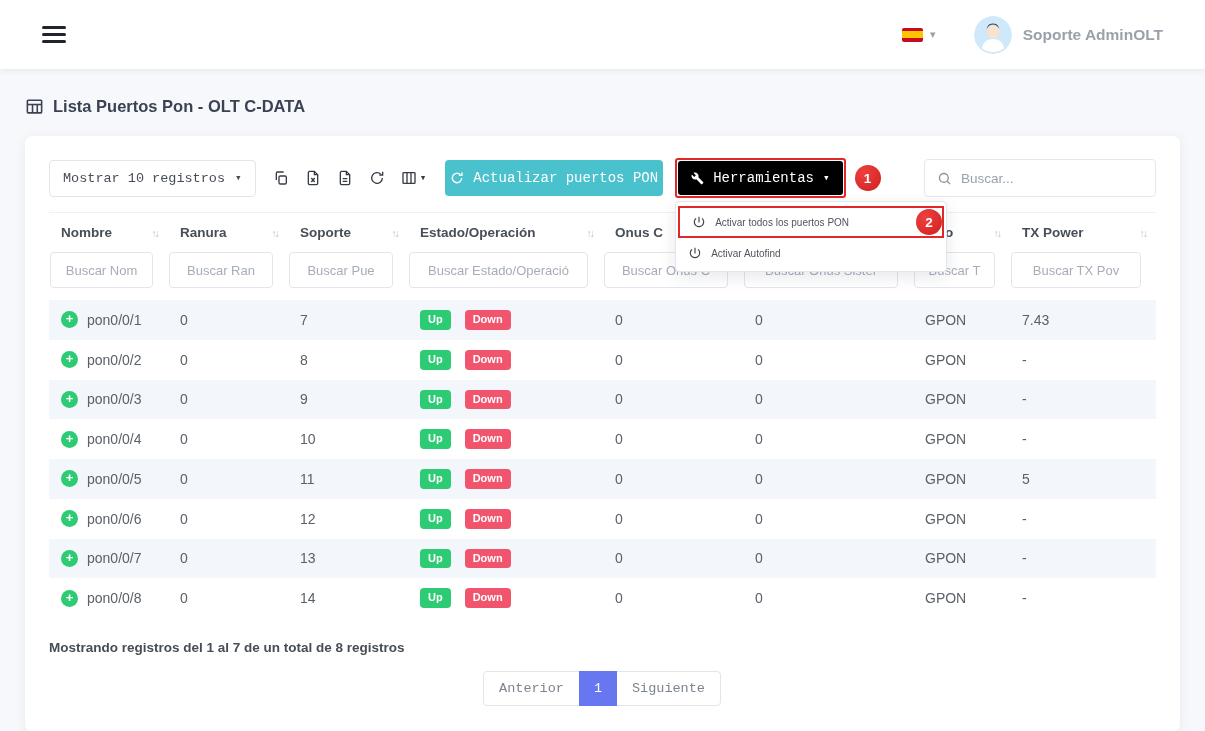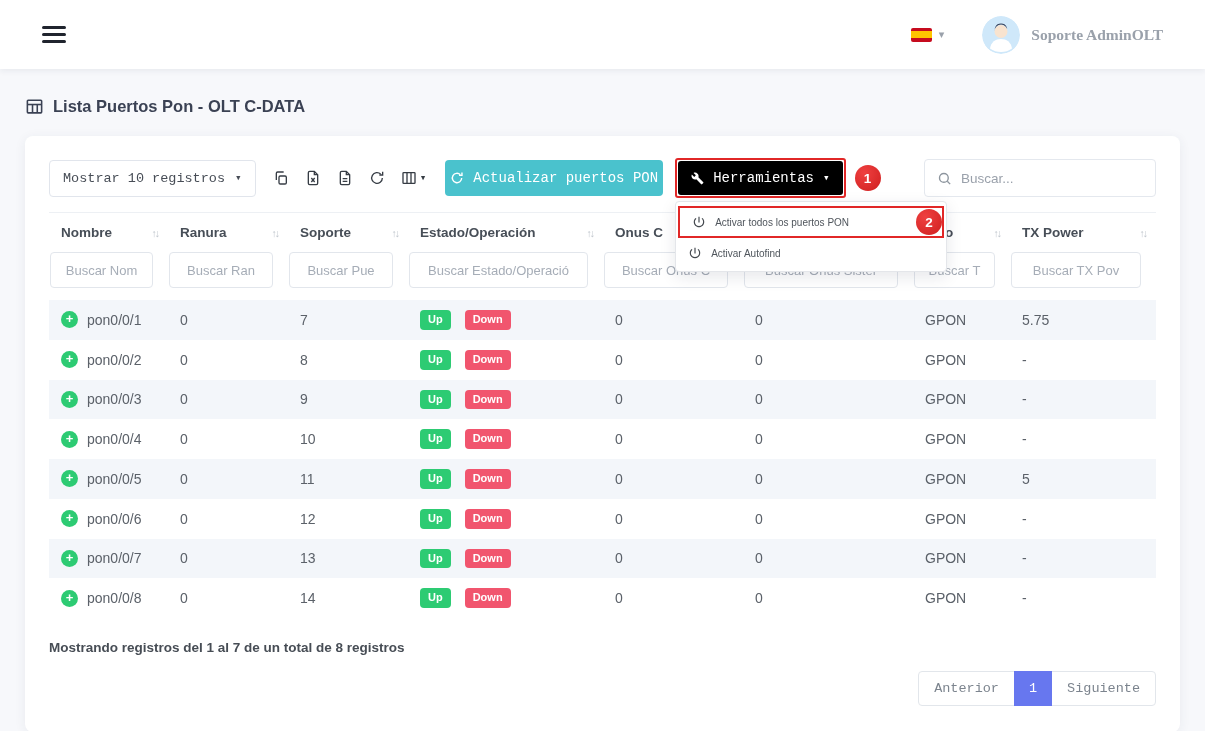--- a/index.html
+++ b/index.html
@@ -22,21 +22,21 @@
   }
   .hamburger { display: flex; flex-direction: column; gap: 4px; padding: 4px 2px; }
   .hamburger span { display: block; width: 24px; height: 3.2px; background: #20242e; border-radius: 2px; }
   .nav-right { display: flex; align-items: center; gap: 38px; }
   .lang { display: flex; align-items: center; gap: 7px; }
   .flag {
     width: 21px; height: 14px; border-radius: 2px; display: inline-block;
     background: linear-gradient(180deg, #c60b1e 0 25%, #ffc400 25% 75%, #c60b1e 75% 100%);
   }
   .caret-txt { color: #9aa1ab; font-size: 11px; line-height: 1; }
-  .user { display: flex; align-items: center; gap: 11px; font-family: Liberation Serif, serif; }
+  .user { display: flex; align-items: center; gap: 11px; }
   .avatar { width: 38px; height: 38px; border-radius: 50%; overflow: hidden; display: inline-flex; }
   .user-name { color: #9aa1ab; font-size: 15.5px; font-weight: 600; }
 
   
   .page { padding: 26px 25px 0; }
   .page-title {
     display: flex; align-items: center; gap: 9px;
     font-size: 16.5px; font-weight: 700; color: #3b4254;
     margin: 2px 0 20px;
   }
@@ -136,21 +136,21 @@
   }
   .badge {
     display: inline-block; padding: 3px 8px; border-radius: 4px;
     color: #fff; font-size: 11px; font-weight: 700; line-height: 1.25;
   }
   .badge.up { background: #2dcb73; margin-right: 14px; }
   .badge.down { background: #f1556e; }
 
   
   .summary { margin-top: 22px; font-size: 13.5px; font-weight: 600; color: #474d55; }
-  .pagination { margin-top: 16px; display: flex; justify-content: flex-end; }
+  .pagination { margin-top: 16px; display: flex; justify-content: center; }
   .page-btn {
     padding: 9px 15px; font-size: 13.5px; color: #7c848e;
     background: #fff; border: 1px solid #e2e6eb; margin-left: -1px;
   }
   .page-btn.first { border-radius: 4px 0 0 4px; }
   .page-btn.last  { border-radius: 0 4px 4px 0; }
   .page-btn.active { background: #6777ef; border-color: #6777ef; color: #fff; position: relative; z-index: 1; padding: 9px 14px; }
 
   svg { display: block; }
 </style>
@@ -392,21 +392,21 @@
       </div>
     </td>
     <td>0</td>
     <td>7</td>
     <td>
       <span class="badge up">Up</span><span class="badge down">Down</span>
     </td>
     <td>0</td>
     <td>0</td>
     <td>GPON</td>
-    <td>5.75</td>
+    <td>7.43</td>
   </tr>
           <tr>
     <td>
       <div class="name-cell">
         <span class="expand">+</span>
         <span>pon0/0/2</span>
       </div>
     </td>
     <td>0</td>
     <td>8</td>

